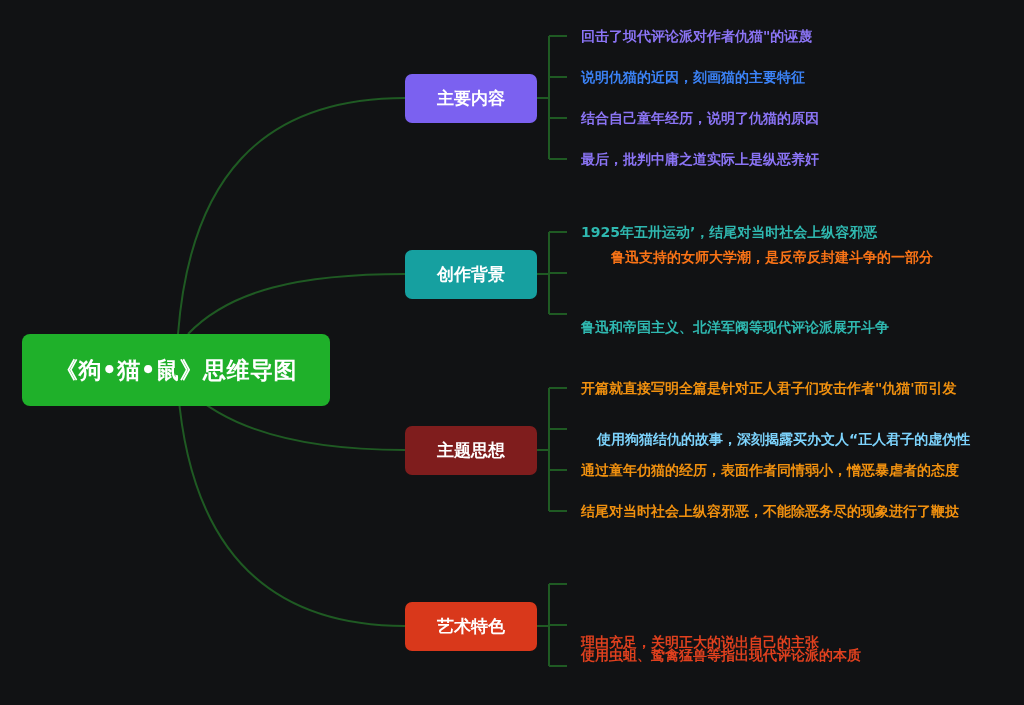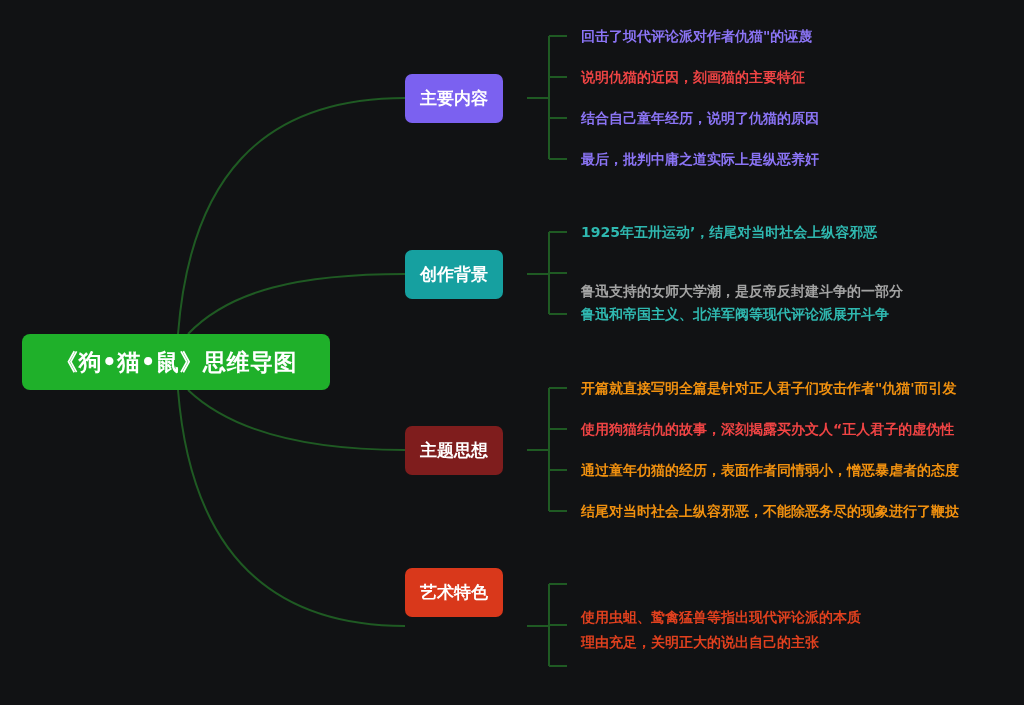--- a/index.html
+++ b/index.html
@@ -5,27 +5,27 @@
   html, body { margin: 0; padding: 0; }
   body {
     width: 1024px; height: 705px; overflow: hidden;
     background: #111214;
     position: relative;
     font-family: "DejaVu Sans", "Liberation Sans", sans-serif;
   }
   #canvas { position: absolute; left: 0; top: 0; width: 1024px; height: 705px; }
   svg.links { position: absolute; left: 0; top: 0; }
   .root {
-    position: absolute; left: 22px; top: 334px; width: 308px; height: 56px;
+    position: absolute; left: 22px; top: 334px; width: 308px; height: 72px;
     border-radius: 8px; background: #1fb02a; color: #fff;
     display: flex; align-items: center; justify-content: center;
     font-size: 23px; font-weight: bold; letter-spacing: 0.5px;
   }
   .branch {
-    position: absolute; left: 405px; width: 98px; height: 49px;
+    position: absolute; left: 405px; width: 132px; height: 49px;
     border-radius: 7px; color: #fff;
     display: flex; align-items: center; justify-content: center;
     font-size: 17px; font-weight: bold;
   }
   .leaf {
     position: absolute; left: 581px; height: 22px; line-height: 22px;
     font-size: 14px; font-weight: bold; white-space: nowrap;
   }
   .watermark {
     position: absolute; left: 762px; top: 654px; height: 32px; line-height: 32px;
@@ -86,34 +86,34 @@
 
   <div class="branch" style="top:74px;background:#7b61f0;">
     <span>主要内容</span>
   </div>
   <div class="branch" style="top:250px;background:#16a0a0;">
     <span>创作背景</span>
   </div>
   <div class="branch" style="top:426px;background:#7f1d1d;">
     <span>主题思想</span>
   </div>
-  <div class="branch" style="top:568px;background:#d9381b;">
+  <div class="branch" style="top:602px;background:#d9381b;">
     <span>艺术特色</span>
   </div>
 
   <div class="leaf" style="top:25px;color:#8b74f5;">回击了坝代评论派对作者仇猫"的诬蔑</div>
-  <div class="leaf" style="top:66px;color:#ef4444;">说明仇猫的近因，刻画猫的主要特征</div>
+  <div class="leaf" style="top:66px;color:#3b82f6;">说明仇猫的近因，刻画猫的主要特征</div>
   <div class="leaf" style="top:107px;color:#8b74f5;">结合自己童年经历，说明了仇猫的原因</div>
   <div class="leaf" style="top:148px;color:#8b74f5;">最后，批判中庸之道实际上是纵恶养奸</div>
 
   <div class="leaf" style="top:221px;color:#2fb8b0;">1925年五卅运动’，结尾对当时社会上纵容邪恶</div>
-  <div class="leaf" style="top:280px;color:#a3a3a3;">鲁迅支持的女师大学潮，是反帝反封建斗争的一部分</div>
-  <div class="leaf" style="top:303px;color:#2fb8b0;">鲁迅和帝国主义、北洋军阀等现代评论派展开斗争</div>
+  <div class="leaf" style="top:246px;color:#f97316;margin-left:30px;">鲁迅支持的女师大学潮，是反帝反封建斗争的一部分</div>
+  <div class="leaf" style="top:316px;color:#2fb8b0;">鲁迅和帝国主义、北洋军阀等现代评论派展开斗争</div>
 
   <div class="leaf" style="top:377px;color:#f0900f;">开篇就直接写明全篇是针对正人君子们攻击作者"仇猫'而引发</div>
-  <div class="leaf" style="top:418px;color:#ef4444;">使用狗猫结仇的故事，深刻揭露买办文人“正人君子的虚伪性</div>
+  <div class="leaf" style="top:428px;color:#7dd3fc;margin-left:16px;">使用狗猫结仇的故事，深刻揭露买办文人“正人君子的虚伪性</div>
   <div class="leaf" style="top:459px;color:#f0900f;">通过童年仂猫的经历，表面作者同情弱小，憎恶暴虐者的态度</div>
   <div class="leaf" style="top:500px;color:#f0900f;">结尾对当时社会上纵容邪恶，不能除恶务尽的现象进行了鞭挞</div>
 
-  <div class="leaf" style="top:606px;color:#e0401e;">使用虫蛆、鸷禽猛兽等指出现代评论派的本质</div>
+  <div class="leaf" style="top:644px;color:#e0401e;">使用虫蛆、鸷禽猛兽等指出现代评论派的本质</div>
   <div class="leaf" style="top:631px;color:#e0401e;">理由充足，关明正大的说出自己的主张</div>
 
 </div>
 
 </body></html>

